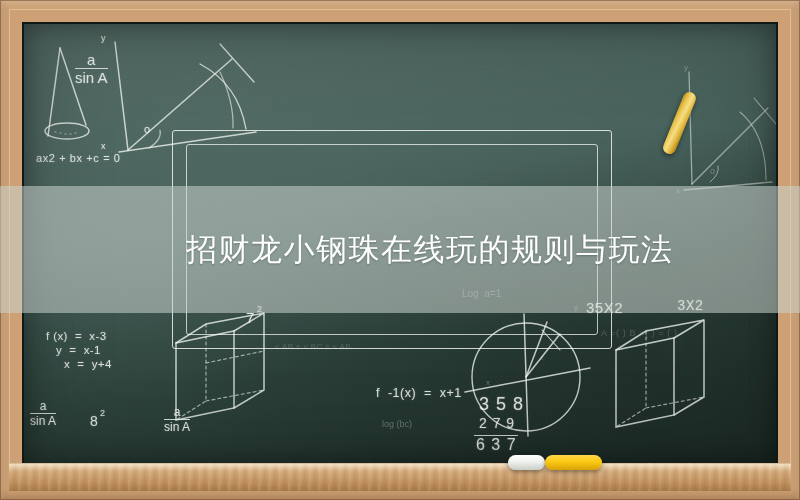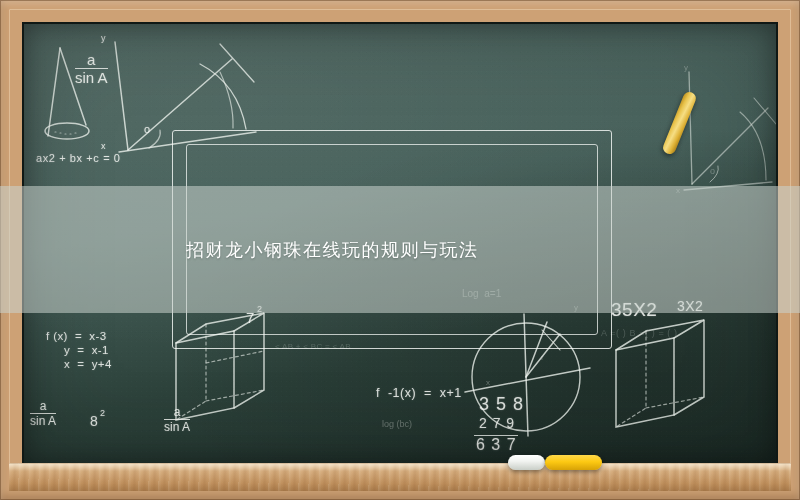--- a/index.html
+++ b/index.html
@@ -137,21 +137,21 @@
     width: 800px;
     height: 127px;
     background: rgba(203,211,206,0.55);
     display: flex;
     align-items: center;
     z-index: 20;
   }
   .title-text {
     margin-left: 186px;
     color: #ffffff;
-    font-size: 18px;
+    font-size: 31px;
     letter-spacing: 1.5px;
     font-weight: 400;
     font-family: "Liberation Sans", sans-serif;
     text-shadow: 0 1px 2px rgba(40,55,50,0.35);
     white-space: nowrap;
     text-align: right;
   }
 
   
   .chalk-stick-yellow-top {
@@ -301,21 +301,21 @@
 
       <div class="chalk-text" style="left:120px; top:100px; font-size:11px;">o</div>
 
       <div class="chalk-text" style="left:12px; top:129px; font-size:11px; letter-spacing:0.6px;">ax2 + bx +c = 0</div>
 
       <div class="chalk-text faint" style="left:660px; top:40px; font-size:8px;">y</div>
       <div class="chalk-text faint" style="left:652px; top:163px; font-size:8px;">x</div>
       <div class="chalk-text faint" style="left:686px; top:143px; font-size:9px;">o</div>
 
       <div class="chalk-text" style="left:22px; top:306px; font-size:11.5px; letter-spacing:0.4px;">f (x)  =  x-3</div>
-      <div class="chalk-text" style="left:40px; top:320px; font-size:11.5px; letter-spacing:0.4px;text-align:center;">y  =  x-1</div>
+      <div class="chalk-text" style="left:32px; top:320px; font-size:11.5px; letter-spacing:0.4px;text-align:center;">y  =  x-1</div>
       <div class="chalk-text" style="left:40px; top:334px; font-size:11.5px; letter-spacing:0.4px;">x  =  y+4</div>
 
       <div class="frac" style="left:6px; top:376px; font-size:12px;">
         <span class="num">a</span>
         <span class="bar"></span>
         <span class="den">sin A</span>
       </div>
 
       <div class="chalk-text" style="left:66px; top:390px; font-size:14px;">8</div>
       <div class="chalk-text" style="left:76px; top:385px; font-size:9px;">2</div>
@@ -336,22 +336,22 @@
       <div class="chalk-text faint" style="left:358px; top:396px; font-size:9px;">log (bc)</div>
 
       <div class="chalk-text" style="left:455px; top:371px; font-size:18px; letter-spacing:1px;">3 5 8</div>
       <div class="chalk-text" style="left:455px; top:392px; font-size:14px; letter-spacing:1px;">2 7 9</div>
       <div style="position:absolute; left:450px; top:411px; width:44px; height:0;
                   border-top:1.3px solid rgba(243,246,242,0.80);"></div>
       <div class="chalk-text" style="left:452px; top:413px; font-size:16px; letter-spacing:1px;">6 3 7</div>
 
       <div class="chalk-text faint" style="left:438px; top:265px; font-size:10px;">Log  a=1</div>
 
-      <div class="chalk-text" style="left:587px; top:276px; font-size:19px; letter-spacing:0.5px;">35X2</div>
-      <div class="chalk-text" style="left:653px; top:275px; font-size:14px; letter-spacing:0.5px;">3X2</div>
+      <div class="chalk-text" style="left:562px; top:276px; font-size:15px; letter-spacing:0.5px;">35X2</div>
+      <div class="chalk-text" style="left:653px; top:275px; font-size:14px; letter-spacing:0.5px;font-family:Liberation Mono, monospace;">3X2</div>
 
       <div class="chalk-text very-faint" style="left:577px; top:305px; font-size:9px; letter-spacing:0.6px;">A =( ) B =( ) = ( )</div>
 
       <div class="chalk-text faint" style="left:550px; top:280px; font-size:8px;">y</div>
       <div class="chalk-text faint" style="left:462px; top:355px; font-size:8px;">x</div>
       <div class="chalk-text faint" style="left:517px; top:330px; font-size:8px;">r</div>
 
       <div class="board-noise"></div>
       <div class="board-vignette"></div>
     </div>

